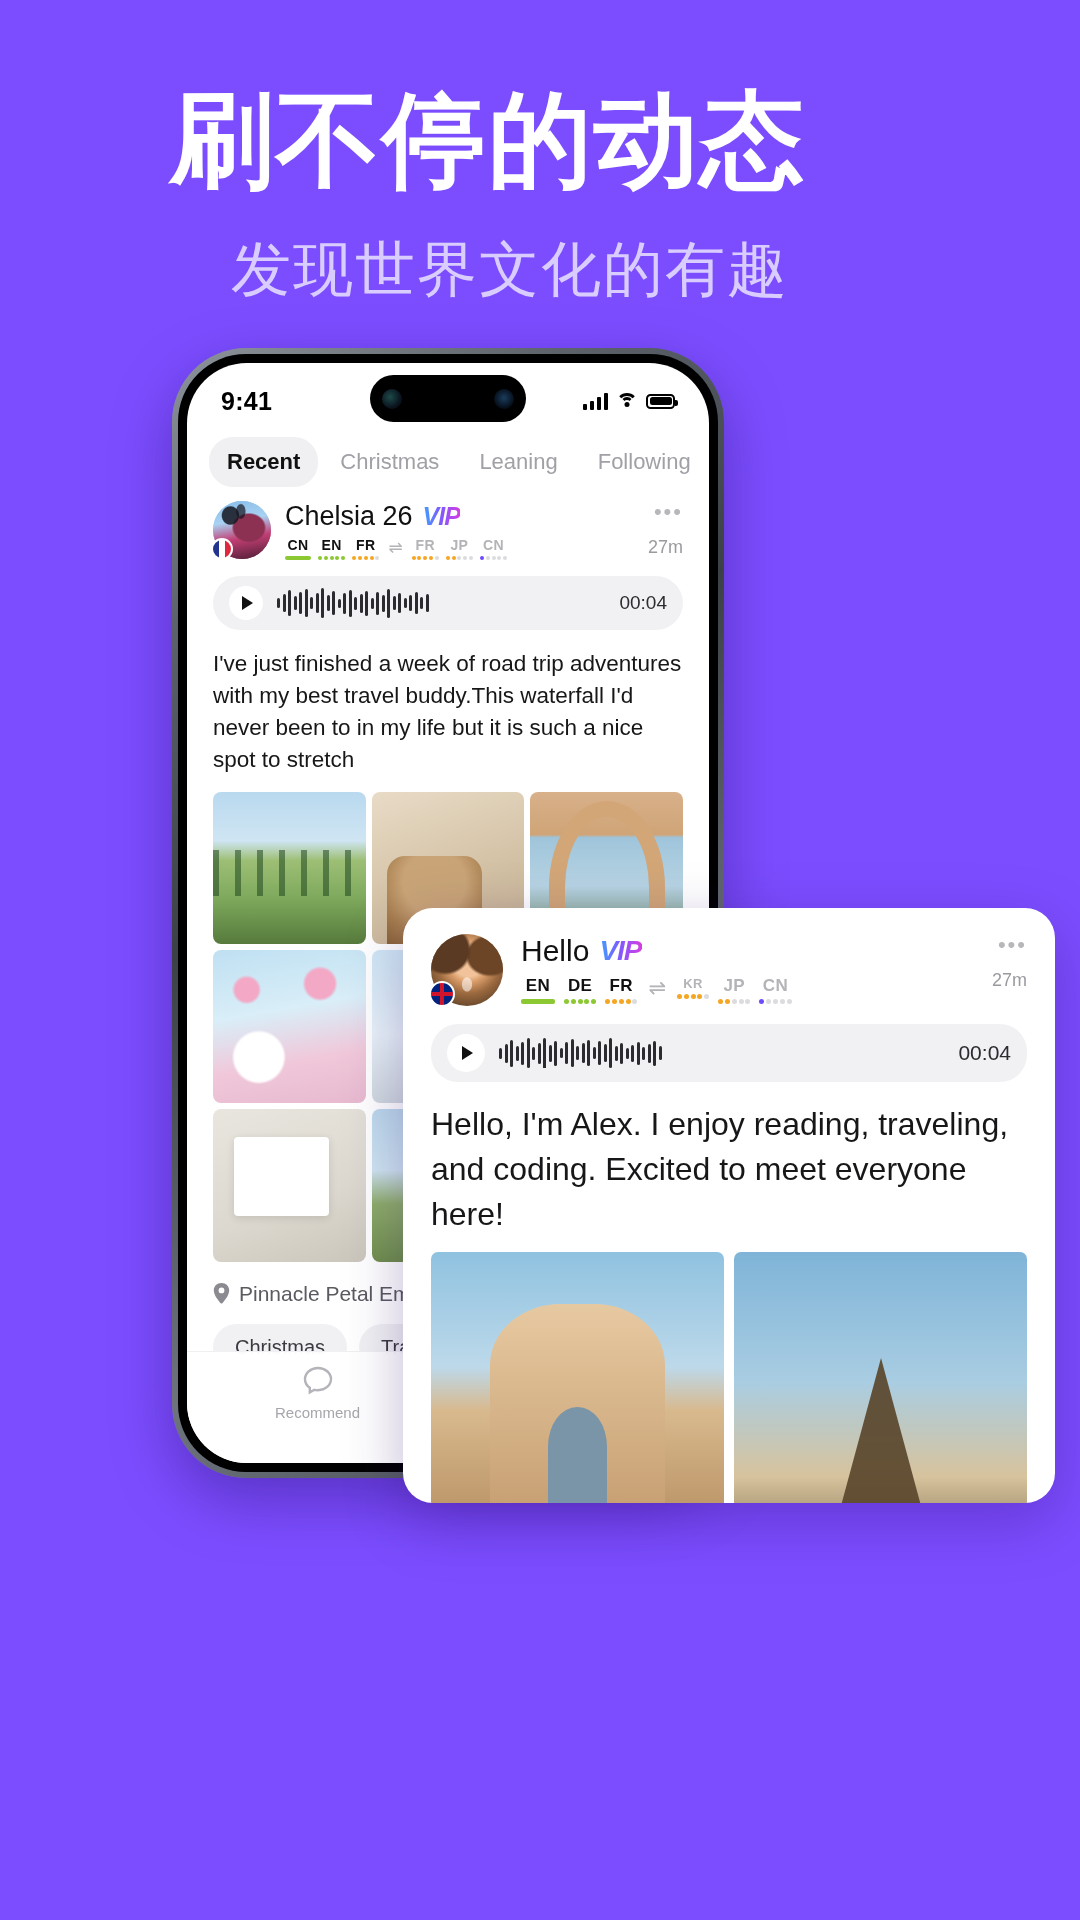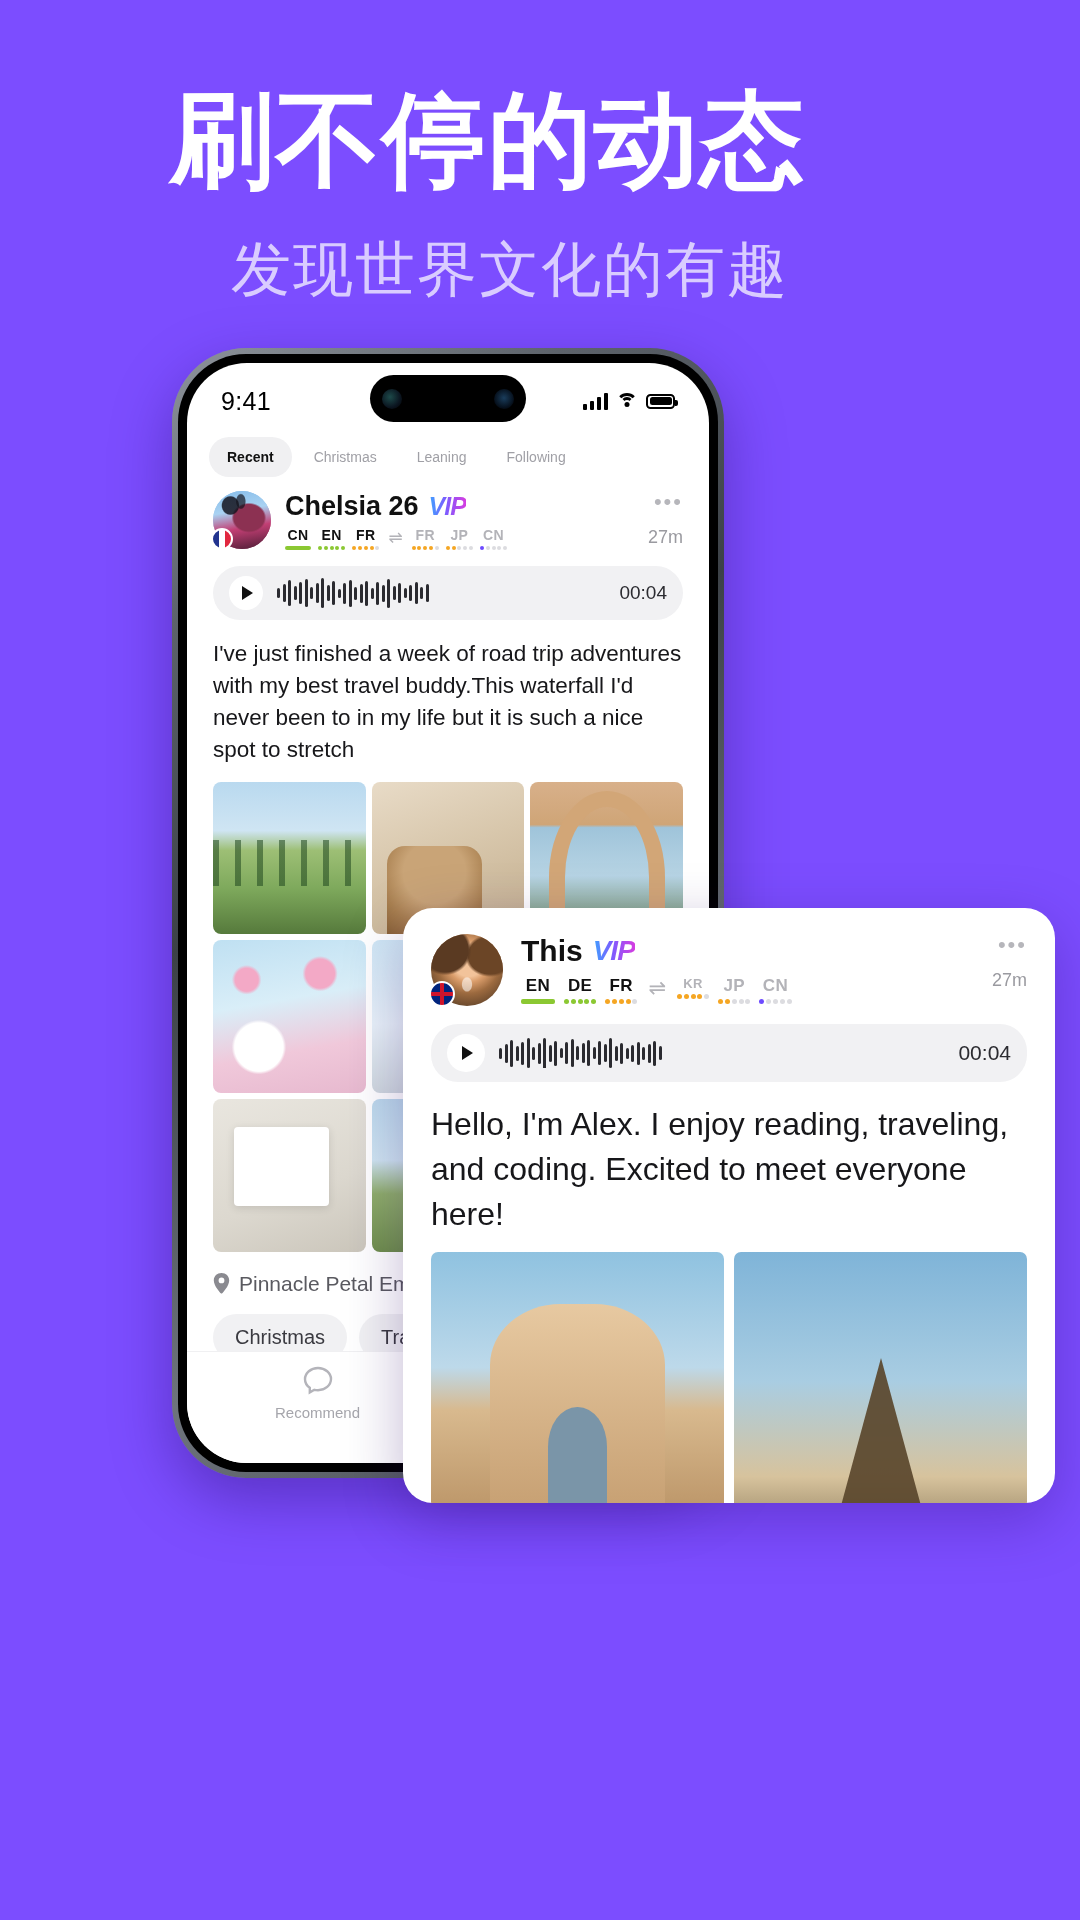--- a/index.html
+++ b/index.html
@@ -53,21 +53,21 @@
     background: #ffffff;
     overflow: hidden;
     position: relative;
   }
 
   
   .statusbar {
     height: 62px; display: flex; align-items: center;
     padding: 14px 34px 0 34px; position: relative;
   }
-  .sb-time { font-size: 25px; font-weight: 400; color: #000; letter-spacing: .3px; }
+  .sb-time { font-size: 25px; font-weight: 700; color: #000; letter-spacing: .3px; }
   .island {
     position: absolute; left: 50%; transform: translateX(-50%);
     top: 12px; width: 156px; height: 47px; border-radius: 24px; background: #000;
     display: flex; align-items: center; justify-content: space-between;
     padding: 0 12px;
   }
   .island-dot { width: 20px; height: 20px; border-radius: 50%;
     background: radial-gradient(circle at 40% 40%, #1d4a4a 0%, #0b1520 60%, #000 100%); }
   .island-dot.b { background: radial-gradient(circle at 50% 45%, #1a3d5c 0%, #06101c 65%, #000 100%); }
   .sb-right { margin-left: auto; display: flex; align-items: center; gap: 8px; }
@@ -95,21 +95,21 @@
   .barchart i:nth-child(1){height:12px} .barchart i:nth-child(2){height:21px}
   .barchart i:nth-child(3){height:15px} .barchart i:nth-child(4){height:26px}
   .appbar-title { position: absolute; left: 50%; transform: translateX(-50%);
     font-size: 28px; font-weight: 700; color: #000; }
   .appbar-right { margin-left: auto; display: flex; align-items: center; gap: 26px; }
   .bolt { width: 22px; height: 30px; }
   .bell { width: 28px; height: 30px; }
 
   
   .tabs { display: flex; align-items: center; padding: 12px 22px 10px 22px; gap: 4px; }
-  .tab { font-size: 14px; color: #a0a0a6; font-weight: 400; padding: 12px 18px; white-space: nowrap; }
+  .tab { font-size: 22px; color: #a0a0a6; font-weight: 400; padding: 12px 18px; white-space: nowrap; }
   .tab.active { color: #111; font-weight: 700; background: #f0f0f2; border-radius: 24px; }
 
   
   .post { padding: 4px 26px 0 26px; }
   .post-head { display: flex; align-items: flex-start; gap: 14px; }
   .avatar-wrap { position: relative; width: 58px; height: 58px; flex: none; }
   .avatar {
     width: 58px; height: 58px; border-radius: 50%; overflow: hidden;
     background: linear-gradient(160deg,#7fb6e8 0%,#9ecbf0 40%,#c0407a 70%,#5d2440 100%);
     position: relative;
@@ -136,21 +136,21 @@
     position: absolute; left: -2px; bottom: -1px; width: 22px; height: 22px;
     border-radius: 50%; border: 2px solid #fff; overflow: hidden;
     background: #2d3c8f;
   }
   .flag.fr { background: linear-gradient(90deg,#22348f 0 33%, #fff 33% 66%, #e1273f 66% 100%); }
   .flag.uk { background:
       linear-gradient(90deg, transparent 41%, #cf142b 41% 59%, transparent 59%),
       linear-gradient(0deg, transparent 41%, #cf142b 41% 59%, transparent 59%),
       #00247d; }
   .name-row { display: flex; align-items: center; gap: 10px; }
-  .uname { font-size: 27px; font-weight: 700; color: #111; }
+  .uname { font-size: 27px; font-weight: 400; color: #111; }
   .vip { font-size: 25px; font-weight: 800; font-style: italic; letter-spacing: -1px;
     background: linear-gradient(90deg,#3ea2ff 0%, #7b5cff 45%, #d63ce0 100%);
     -webkit-background-clip: text; background-clip: text; color: transparent; }
   .langs { display: flex; align-items: flex-start; gap: 7px; margin-top: 5px; }
   .lang { display: flex; flex-direction: column; align-items: center; gap: 3px; }
   .lang span { font-size: 14px; font-weight: 700; color: #111; letter-spacing: .4px; }
   .lang.dim span { color: #b3b3b8; font-weight: 600; }
   .dots { display: flex; gap: 1.8px; }
   .dots i { width: 4px; height: 4px; border-radius: 50%; background: #dcdce0; display:block; }
   .bar { width: 26px; height: 4px; border-radius: 2px; background: #8bc832; }
@@ -452,21 +452,21 @@
 </div>
 
 <div class="float-card">
   <div class="post-head">
     <div class="avatar-wrap" style="width:72px;height:72px">
       <div class="avatar a2" style="width:72px;height:72px"></div>
       <div class="flag uk" style="width:26px;height:26px"></div>
     </div>
     <div style="margin-left:4px">
       <div class="name-row">
-        <div class="uname" style="font-size:30px">This</div>
+        <div class="uname" style="font-size:30px">Hello</div>
         <div class="vip" style="font-size:28px">VIP</div>
       </div>
       <div class="langs" style="margin-top:8px;gap:9px">
         <div class="lang">
           <span style="font-size:17px">EN</span>
           <div class="bar" style="width:34px;height:5px"></div>
         </div>
         <div class="lang">
           <span style="font-size:17px">DE</span>
           <div class="dots">

